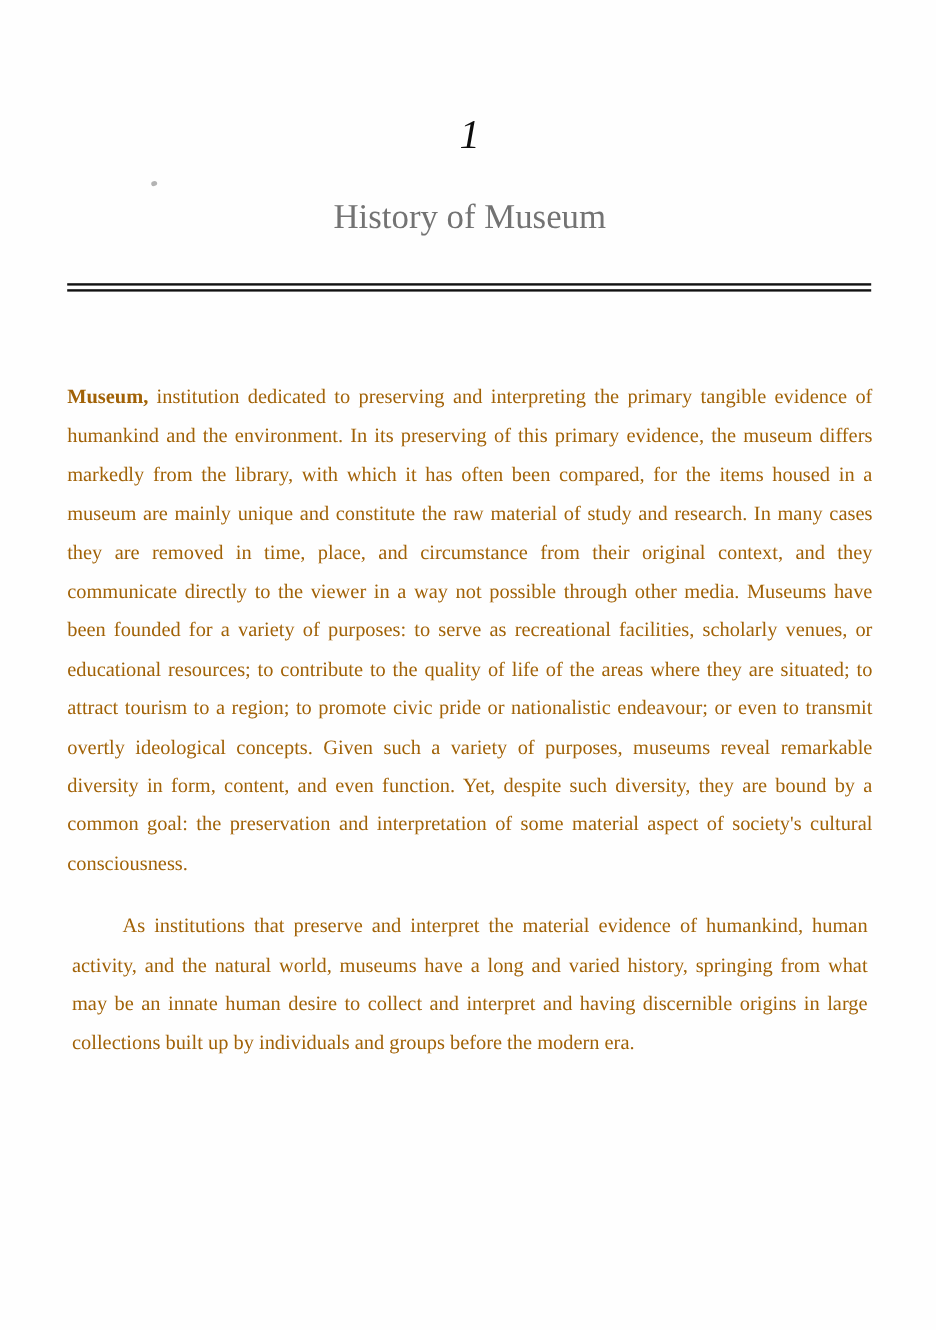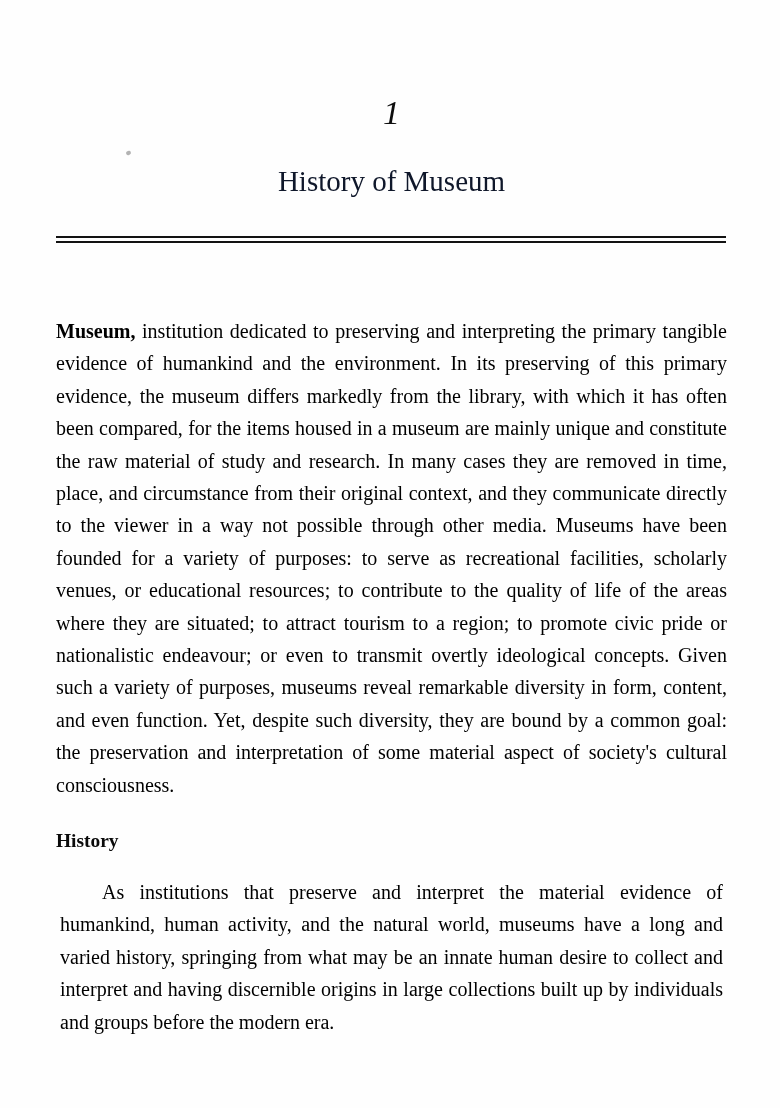--- a/index.html
+++ b/index.html
@@ -52,38 +52,38 @@
     letter-spacing: 0;
     color: #0d0d0d;
   }
 
   .chapter-title {
     margin-top: 36px;
     text-align: center;
     font-size: 29px;
     line-height: 1.1;
     font-weight: 400;
-    color: #0f172a;
+    color: #737373;
   }
 
   .double-rule {
     margin-top: 38px;
     width: 670px;
     height: 7px;
     border-top: 2.4px solid #121212;
     border-bottom: 2.4px solid #121212;
     box-sizing: border-box;
   }
 
   .body-text {
-    font-size: 20px;
+    font-size: 17px;
     line-height: 32.4px;
     text-align: justify;
     text-justify: inter-word;
-    color: #000000;
+    color: #a16207;
     hyphens: none;
   }
 
   .para-lead {
     margin: 0;
     padding-top: 72px;
   }
 
   .lead-word {
     font-weight: bold;
@@ -116,18 +116,17 @@
     <div class="chapter-number">1</div>
 
     <h1 class="chapter-title">History of Museum</h1>
 
     <div class="double-rule"></div>
 
     <p class="body-text para-lead">
       <span class="lead-word">Museum,</span><span> institution dedicated to preserving and interpreting the primary tangible evidence of humankind and the environment. In its preserving of this primary evidence, the museum differs markedly from the library, with which it has often been compared, for the items housed in a museum are mainly unique and constitute the raw material of study and research. In many cases they are removed in time, place, and circumstance from their original context, and they communicate directly to the viewer in a way not possible through other media. Museums have been founded for a variety of purposes: to serve as recreational facilities, scholarly venues, or educational resources; to contribute to the quality of life of the areas where they are situated; to attract tourism to a region; to promote civic pride or nationalistic endeavour; or even to transmit overtly ideological concepts. Given such a variety of purposes, museums reveal remarkable diversity in form, content, and even function. Yet, despite such diversity, they are bound by a common goal: the preservation and interpretation of some material aspect of society's cultural consciousness.</span>
     </p>
 
-    <h2 class="subheading">History</h2>
 
     <p class="body-text para-body">As institutions that preserve and interpret the material evidence of humankind, human activity, and the natural world, museums have a long and varied history, springing from what may be an innate human desire to collect and interpret and having discernible origins in large collections built up by individuals and groups before the modern era.</p>
 
   </div>
 </div>
 
 </body></html>

